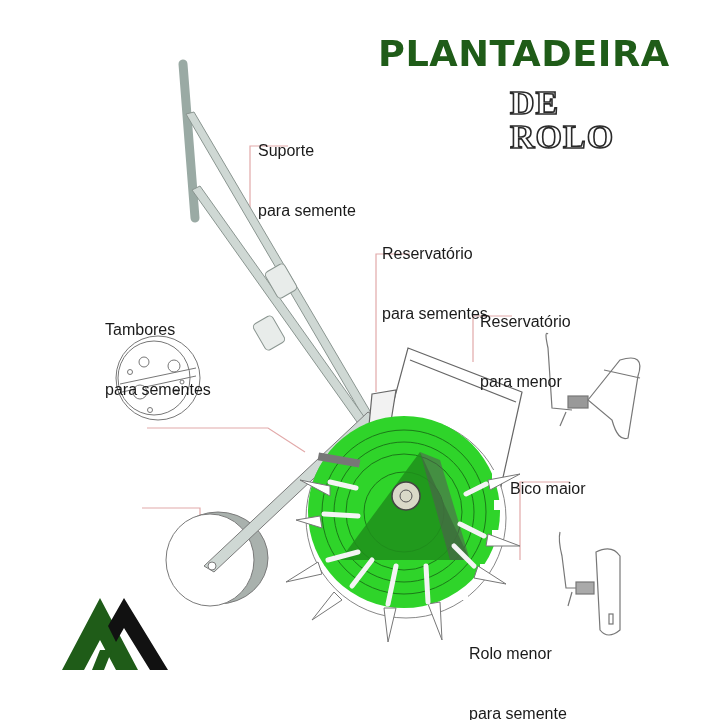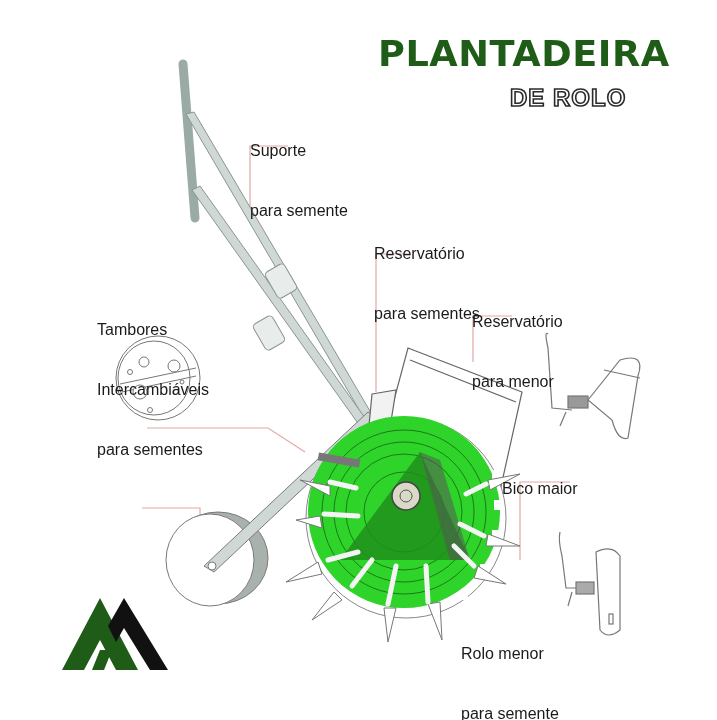--- a/index.html
+++ b/index.html
@@ -1,21 +1,21 @@
 <!DOCTYPE html>
 <html><head>
   <meta charset="utf-8">
   <style>
     html, body { margin:0; padding:0; background:#ffffff; }
     body { width:717px; height:720px; position:relative; overflow:hidden; font-family:"Liberation Sans", "DejaVu Sans", sans-serif; }
     #stage { position:absolute; left:0; top:0; width:642px; height:720px; }
     .title-main { position:absolute; left:378px; top:36px; font-family:"DejaVu Sans", sans-serif; font-weight:bold; font-size:36px; letter-spacing:0.5px; color:#1f5c18; line-height:1; transform:scaleX(1.02); transform-origin:left top; }
-    .title-sub { position:absolute; left:510px; top:86px; font-family:Liberation Sans, sans-serif; font-weight:bold; font-size:24px; letter-spacing:1px; color:#ffffff; -webkit-text-stroke:1.6px #2a2a2a; line-height:1; }
+    .title-sub { position:absolute; left:510px; top:86px; font-family:Liberation Serif, serif; font-weight:bold; font-size:34px; letter-spacing:1px; color:#ffffff; -webkit-text-stroke:1.6px #2a2a2a; line-height:1; }
     .label { position:absolute; font-size:16px; line-height:20px; color:#1a1a1a; white-space:pre; }
-    .label span { display:block; }
+    .label span { display:block;margin-left:8px; }
     svg { position:absolute; left:0; top:0; }
   </style>
 </head>
 <body>
 
 <div id="stage">
 
   <svg width="717" height="720" viewBox="0 0 717 720">
 
     <g stroke="#e2a9a9" stroke-width="1.2" fill="none">
@@ -144,21 +144,20 @@
   <div class="label" style="left:374px; top:204px;">
     <span>Reservatório</span>
     <span>para sementes</span>
   </div>
   <div class="label" style="left:472px; top:272px;">
     <span>Reservatório</span>
     <span>para menor</span>
   </div>
   <div class="label" style="left:97px; top:280px;">
     <span>Tambores</span>
-    <span>Intercambiáveis</span>
     <span>para sementes</span>
   </div>
   <div class="label" style="left:502px; top:439px;">
     <span>Bico maior</span>
   </div>
   <div class="label" style="left:461px; top:604px;">
     <span>Rolo menor</span>
     <span>para semente</span>
   </div>
 </div>

